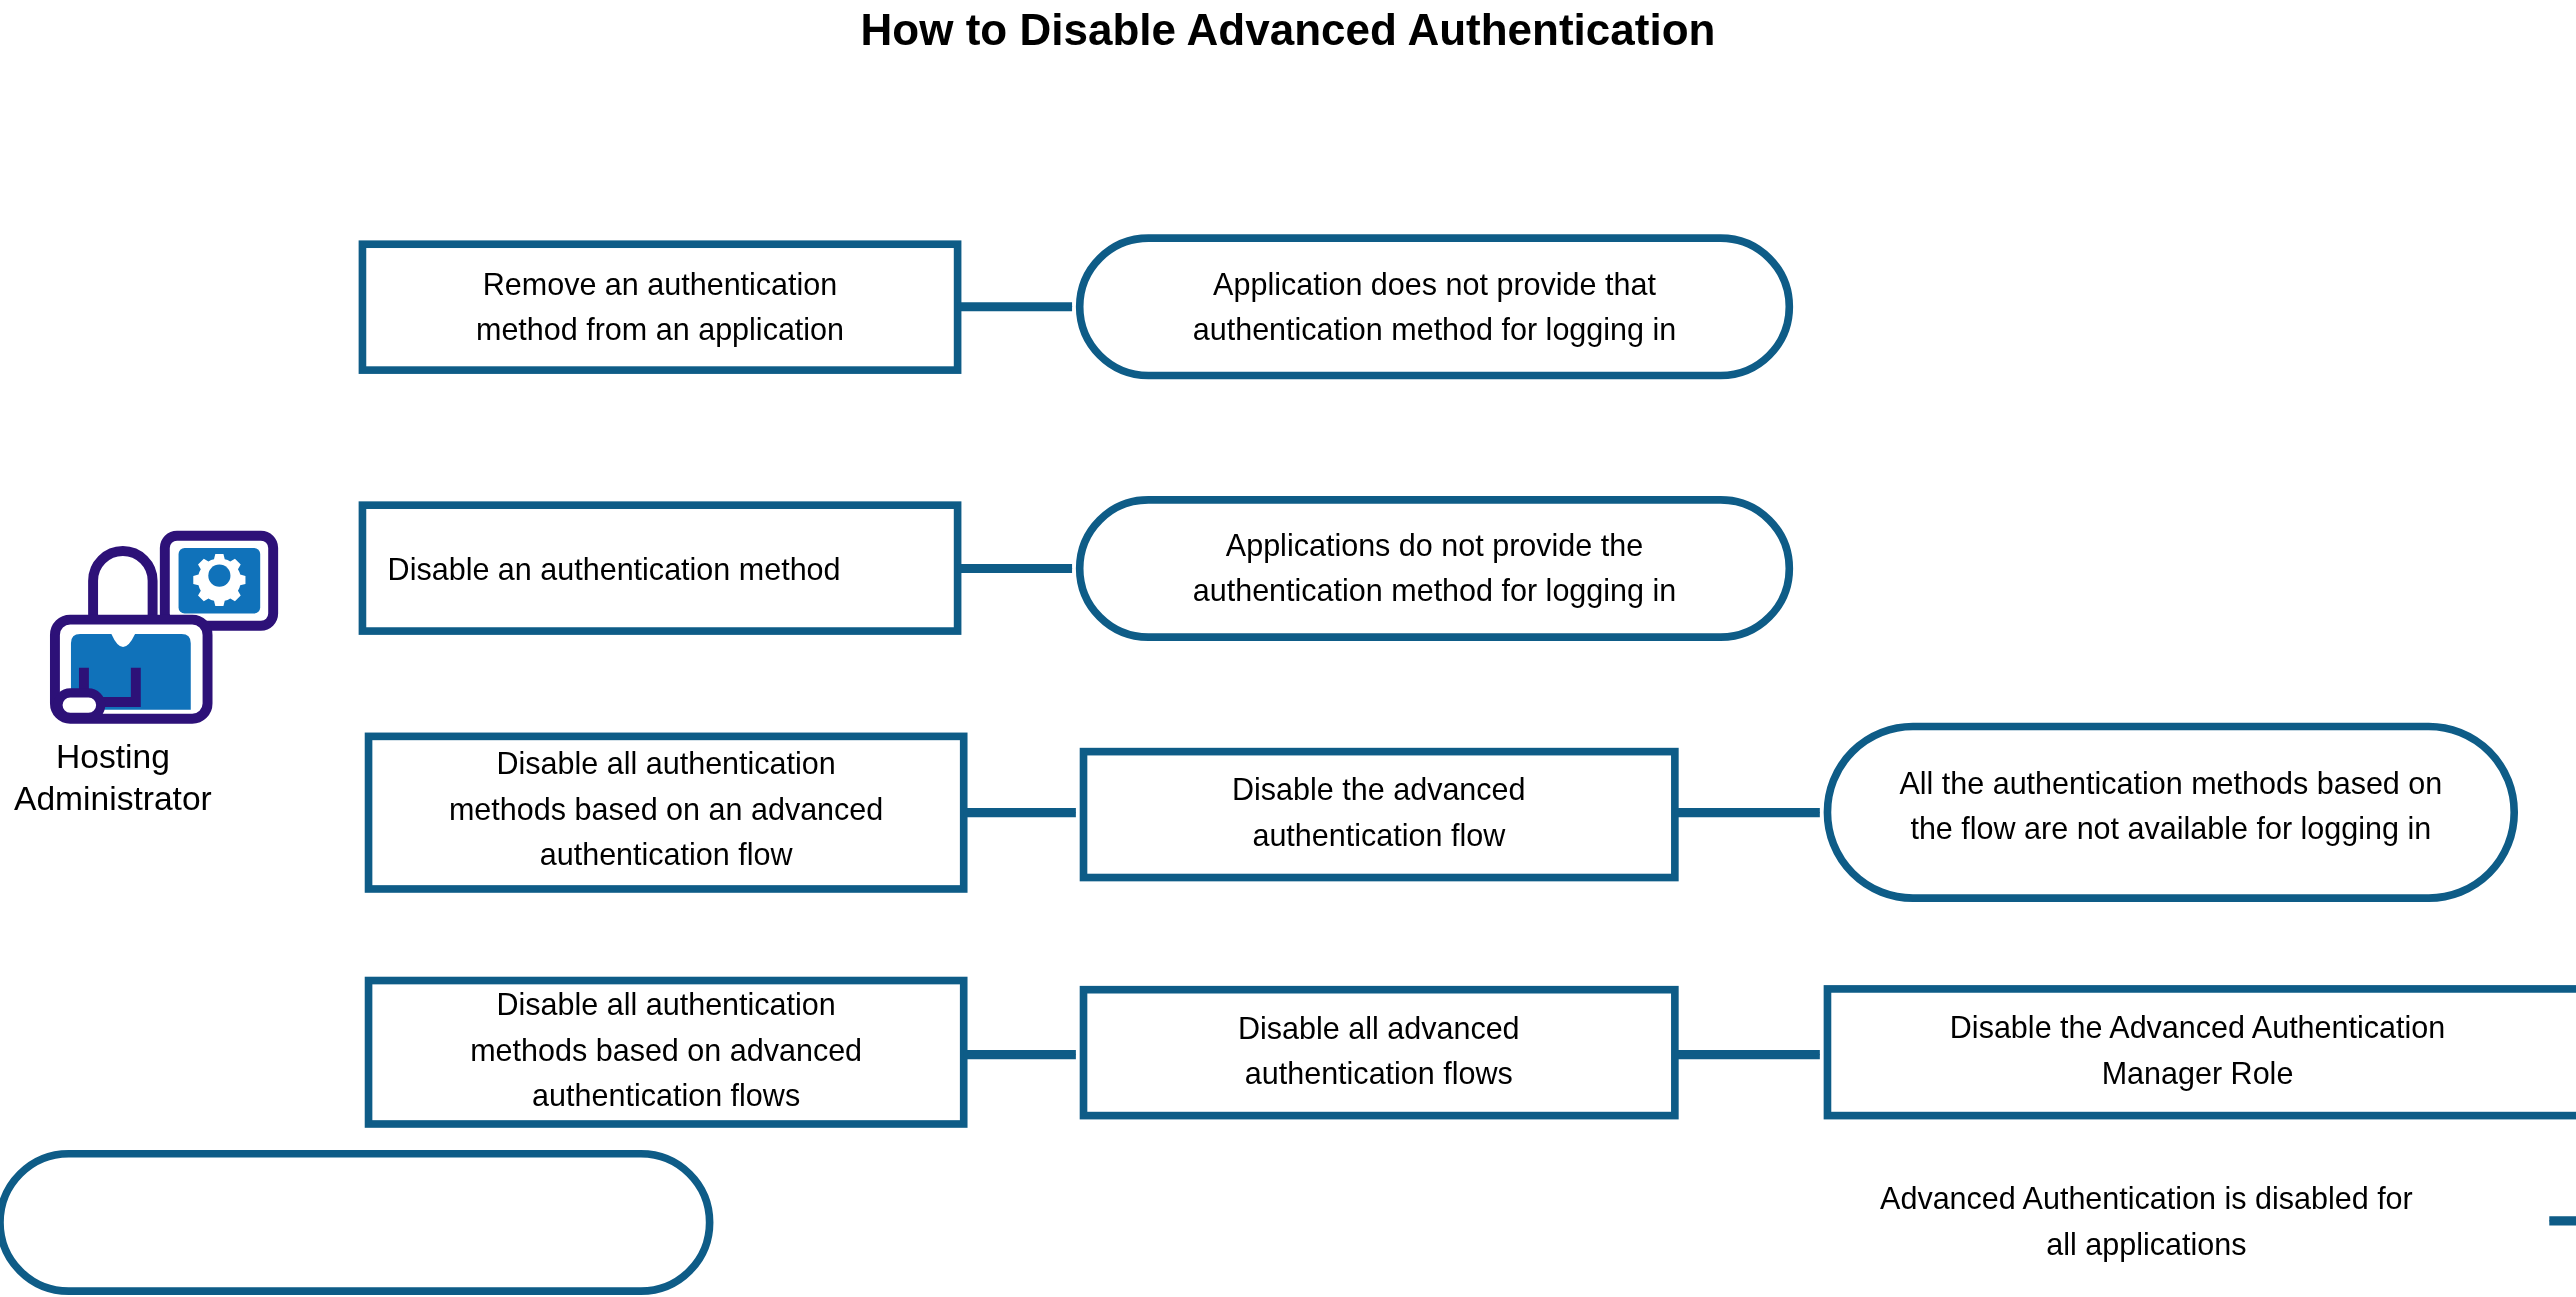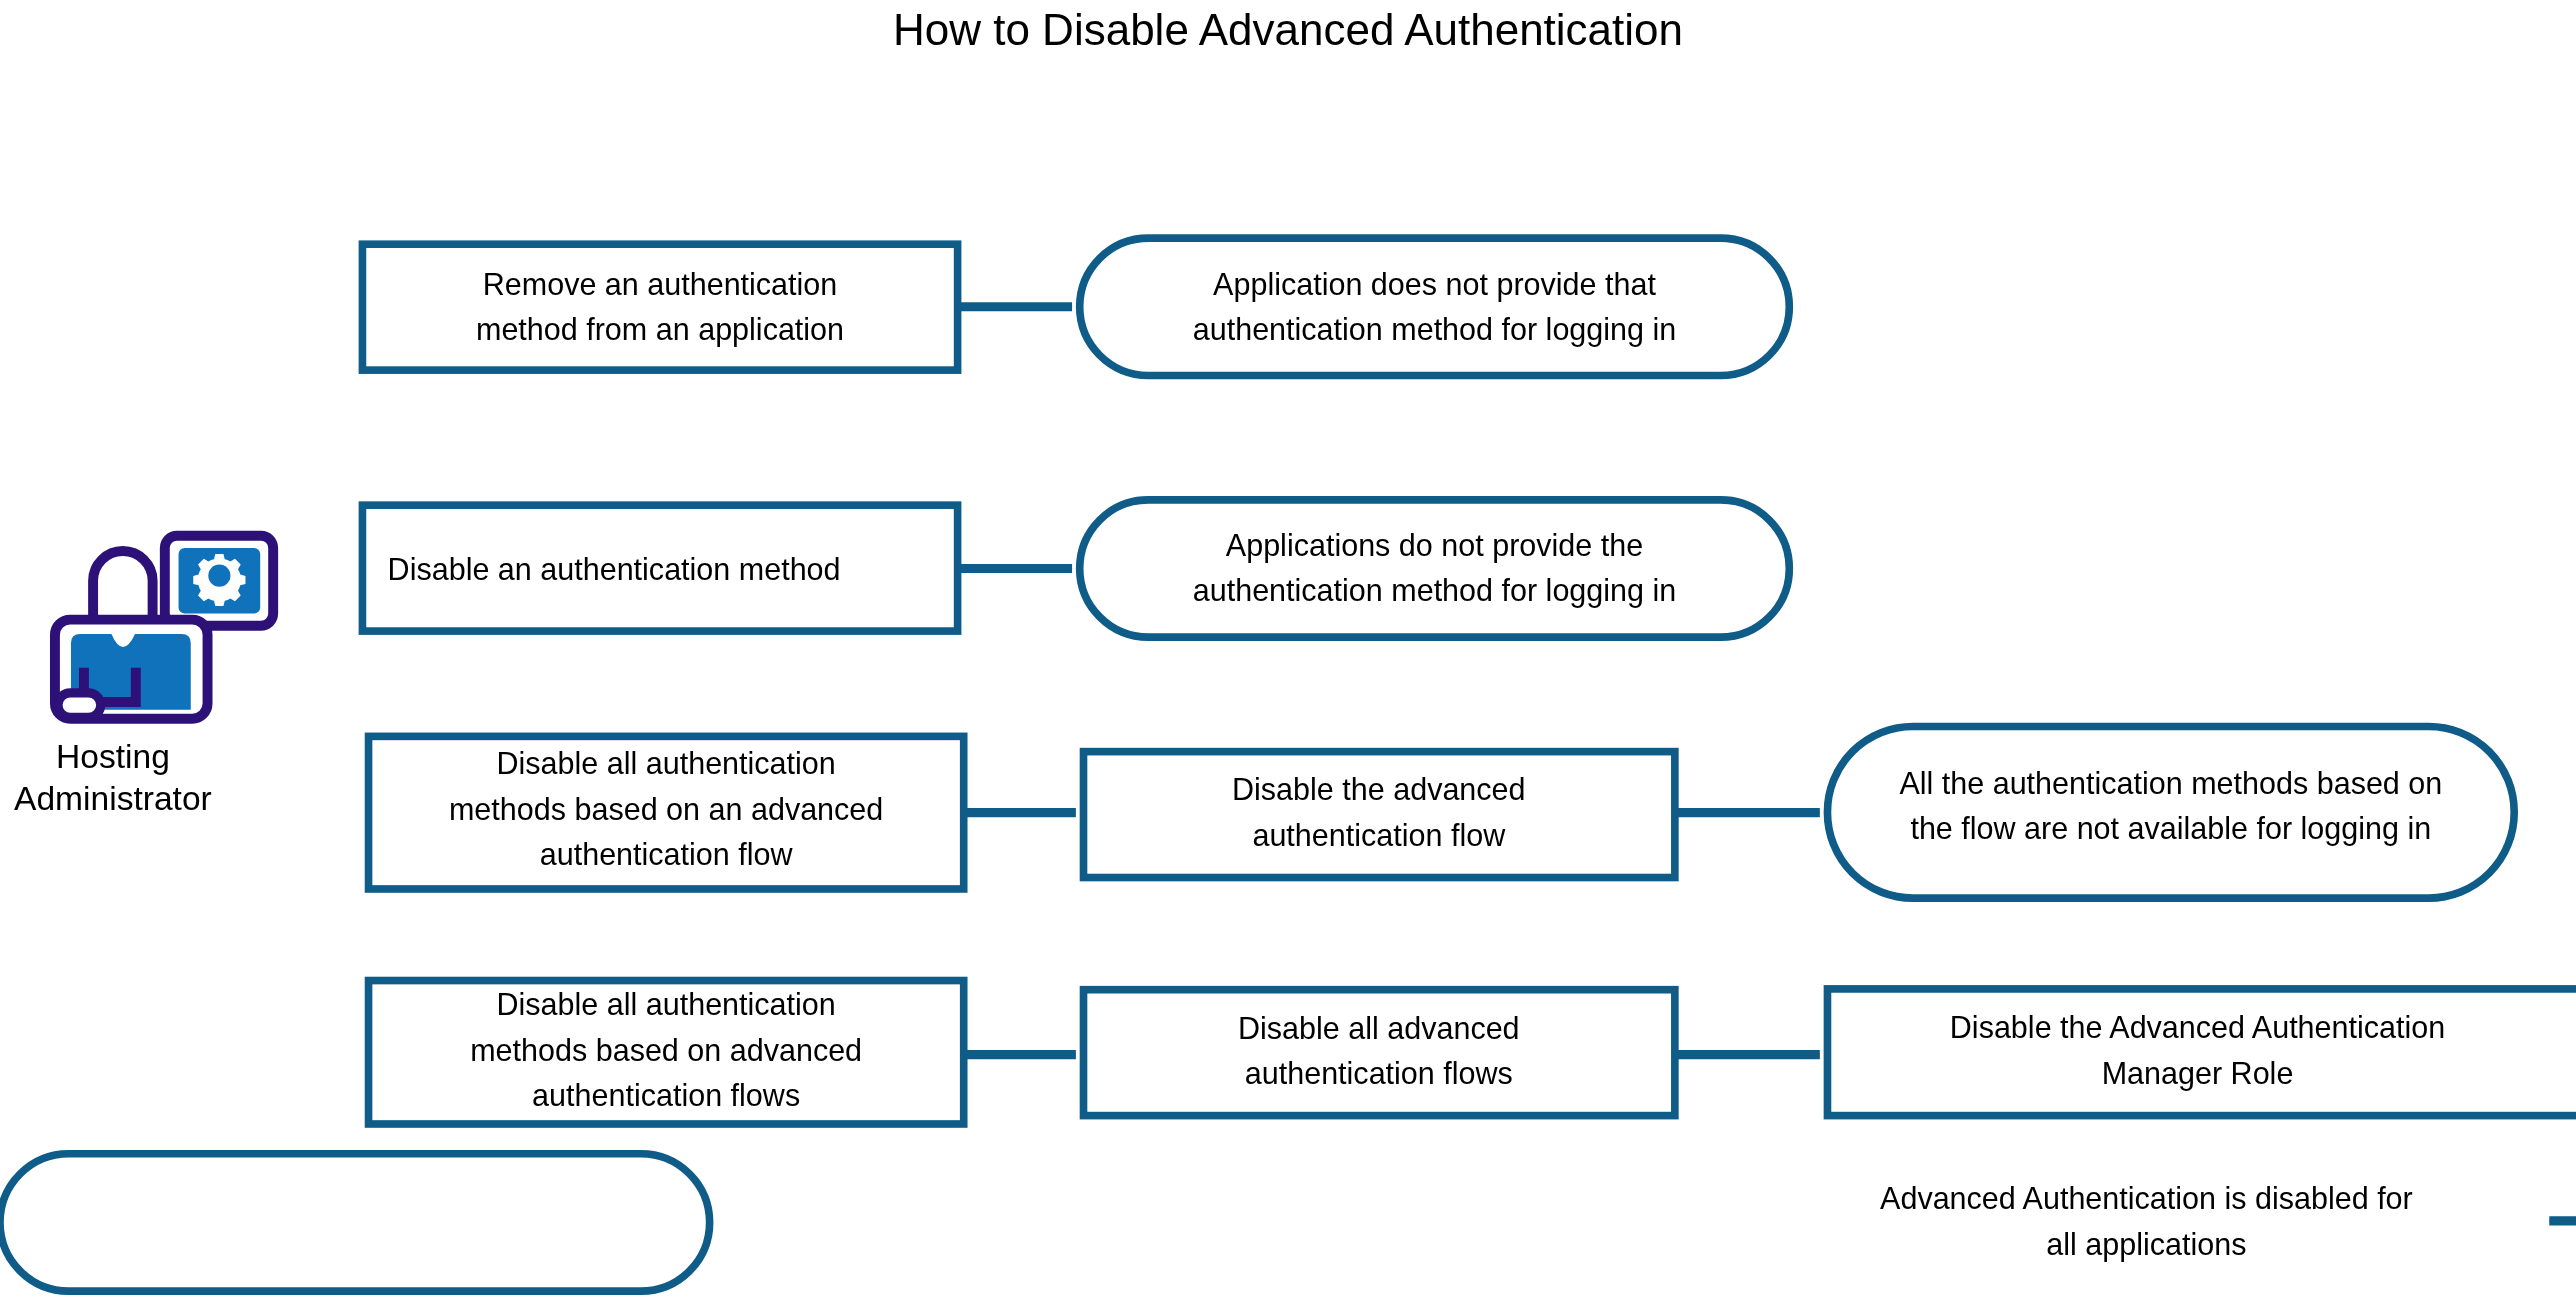--- a/index.html
+++ b/index.html
@@ -15,21 +15,21 @@
     font-family: "Liberation Sans", sans-serif;
     overflow: hidden;
   }
   #diagram-title {
     position: absolute;
     left: 0;
     top: 4.6px;
     width: 2576px;
     text-align: center;
     font-size: 44px;
-    font-weight: 400;
+    font-weight: 700;
     color: #000000;
     letter-spacing: 0px;
     white-space: nowrap;
   }
   .node-text {
     font-family: "Liberation Sans", sans-serif;
     font-size: 40px;
     fill: #000000;
   }
   .actor-label {

